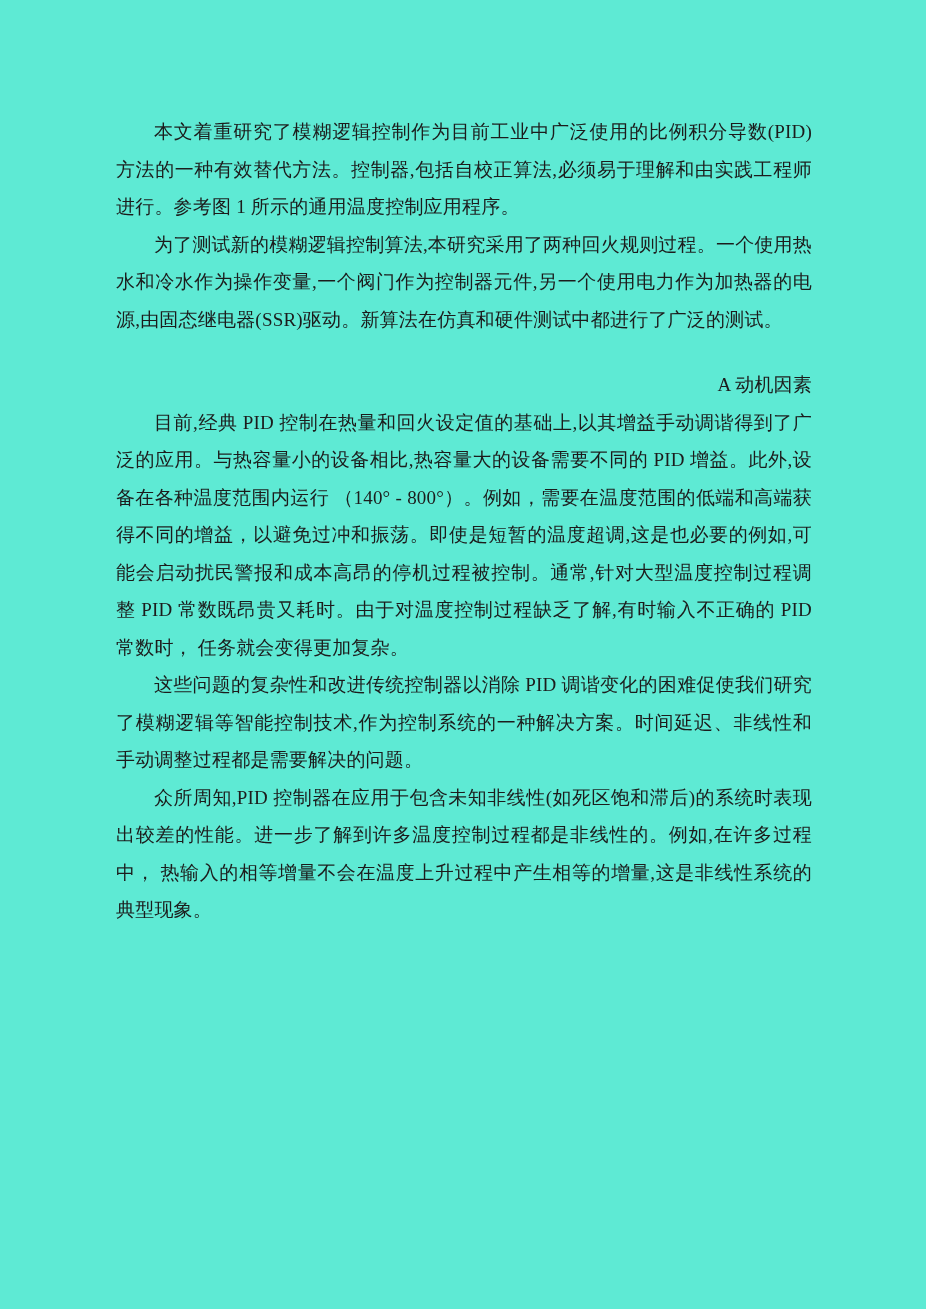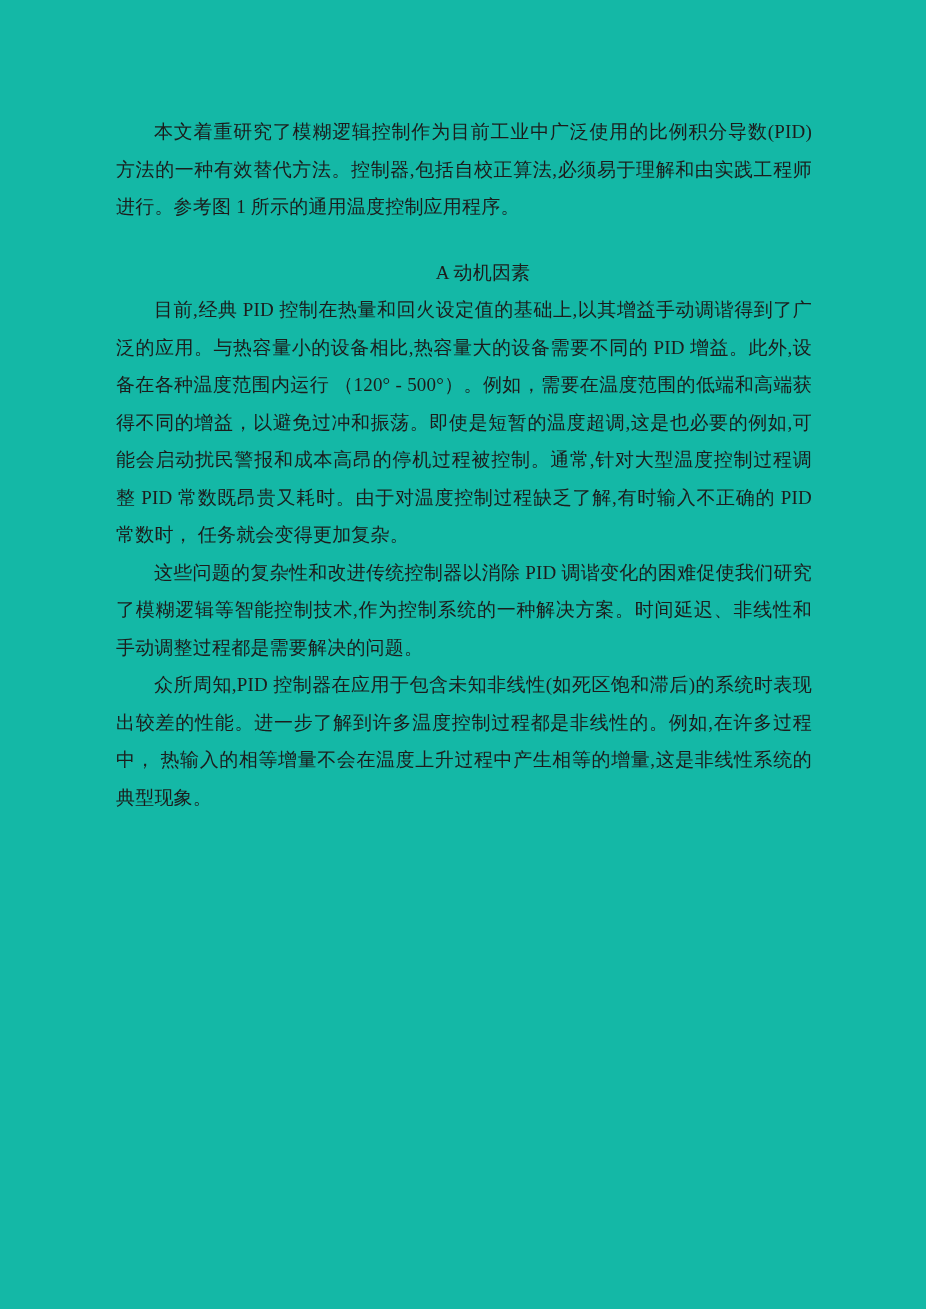--- a/index.html
+++ b/index.html
@@ -9,48 +9,49 @@
   body {
     width: 926px;
     height: 1309px;
     background: #ffffff;
     position: relative;
     overflow: hidden;
   }
   .page {
     position: absolute;
     inset: 0;
-    background: #14b8a6;
+    background: #5eead4;
   }
   .doc-body {
     position: absolute;
     left: 116px;
     top: 113px;
     width: 696px;
     color: #1c1c1c;
     font-family: "Liberation Serif", "DejaVu Serif", serif;
     font-size: 19px;
     line-height: 37.5px;
     text-align: justify;
     letter-spacing: 0.2px;
   }
   .doc-body p {
     margin: 0;
     padding: 0;
     text-indent: 2em;
   }
   .section-heading {
     margin-top: 28px !important;
-    text-align: center;
+    text-align: right;
   }
 </style>
 </head>
 <body>
 
 <div class="page">
   <div class="doc-body">
     <p>本文着重研究了模糊逻辑控制作为目前工业中广泛使用的比例积分导数(PID)方法的一种有效替代方法。控制器,包括自校正算法,必须易于理解和由实践工程师进行。参考图 1 所示的通用温度控制应用程序。</p>
+    <p>为了测试新的模糊逻辑控制算法,本研究采用了两种回火规则过程。一个使用热水和冷水作为操作变量,一个阀门作为控制器元件,另一个使用电力作为加热器的电源,由固态继电器(SSR)驱动。新算法在仿真和硬件测试中都进行了广泛的测试。</p>
     <p class="section-heading">A 动机因素</p>
-    <p>目前,经典 PID 控制在热量和回火设定值的基础上,以其增益手动调谐得到了广泛的应用。与热容量小的设备相比,热容量大的设备需要不同的 PID 增益。此外,设备在各种温度范围内运行 （120° - 500°）。例如，需要在温度范围的低端和高端获得不同的增益，以避免过冲和振荡。即使是短暂的温度超调,这是也必要的例如,可能会启动扰民警报和成本高昂的停机过程被控制。通常,针对大型温度控制过程调整 PID 常数既昂贵又耗时。由于对温度控制过程缺乏了解,有时输入不正确的 PID 常数时， 任务就会变得更加复杂。</p>
+    <p>目前,经典 PID 控制在热量和回火设定值的基础上,以其增益手动调谐得到了广泛的应用。与热容量小的设备相比,热容量大的设备需要不同的 PID 增益。此外,设备在各种温度范围内运行 （140° - 800°）。例如，需要在温度范围的低端和高端获得不同的增益，以避免过冲和振荡。即使是短暂的温度超调,这是也必要的例如,可能会启动扰民警报和成本高昂的停机过程被控制。通常,针对大型温度控制过程调整 PID 常数既昂贵又耗时。由于对温度控制过程缺乏了解,有时输入不正确的 PID 常数时， 任务就会变得更加复杂。</p>
     <p>这些问题的复杂性和改进传统控制器以消除 PID 调谐变化的困难促使我们研究了模糊逻辑等智能控制技术,作为控制系统的一种解决方案。时间延迟、非线性和手动调整过程都是需要解决的问题。</p>
     <p>众所周知,PID 控制器在应用于包含未知非线性(如死区饱和滞后)的系统时表现出较差的性能。进一步了解到许多温度控制过程都是非线性的。例如,在许多过程中， 热输入的相等增量不会在温度上升过程中产生相等的增量,这是非线性系统的典型现象。</p>
   </div>
 </div>
 
 </body></html>

